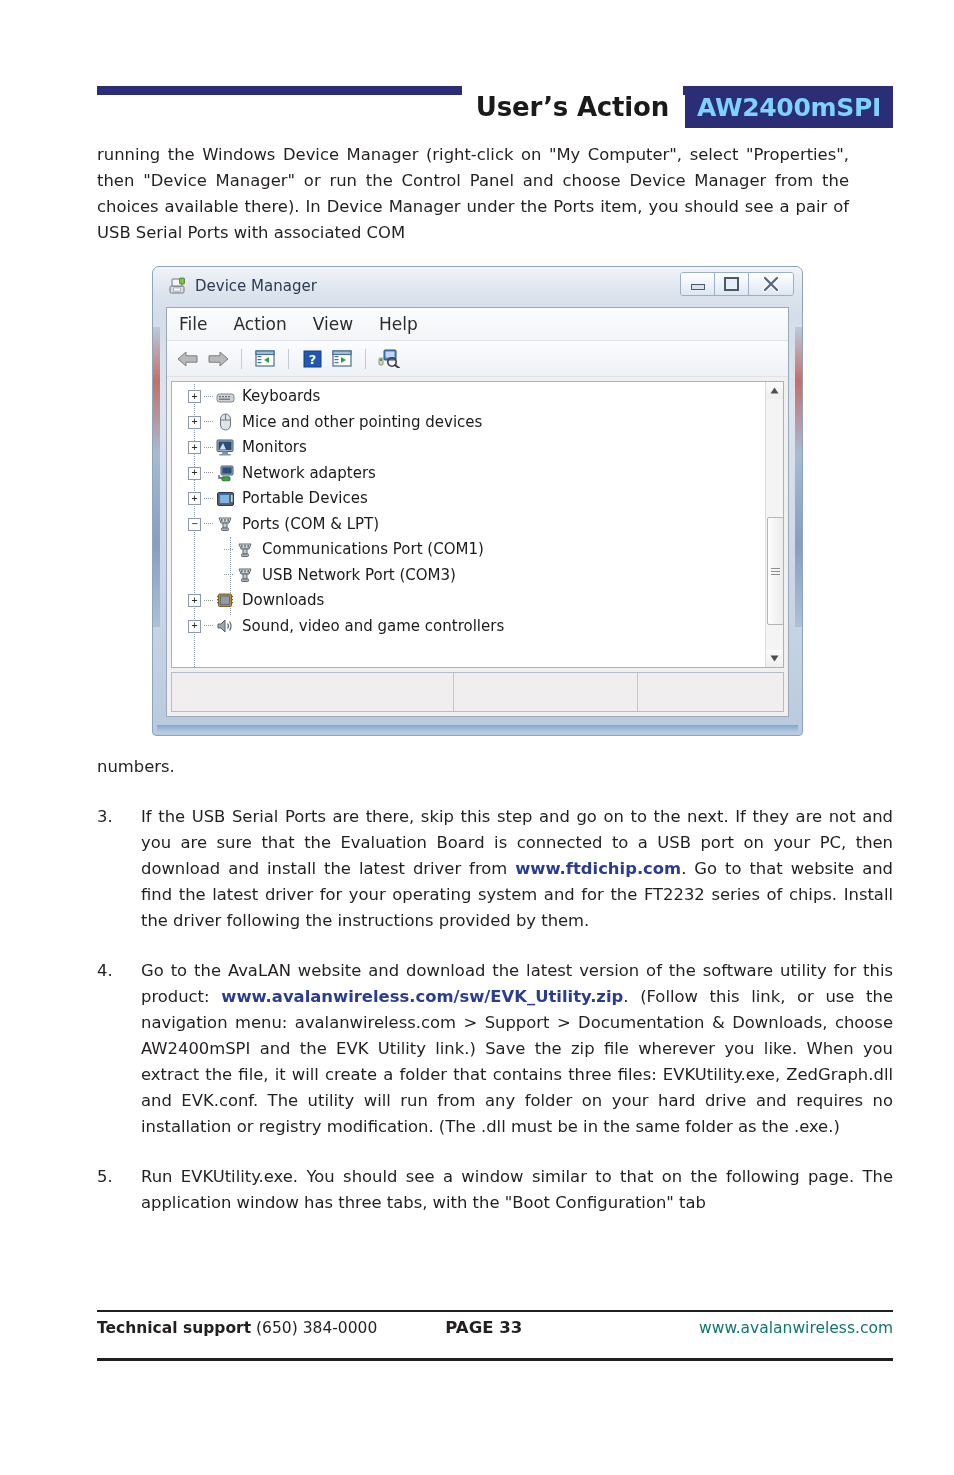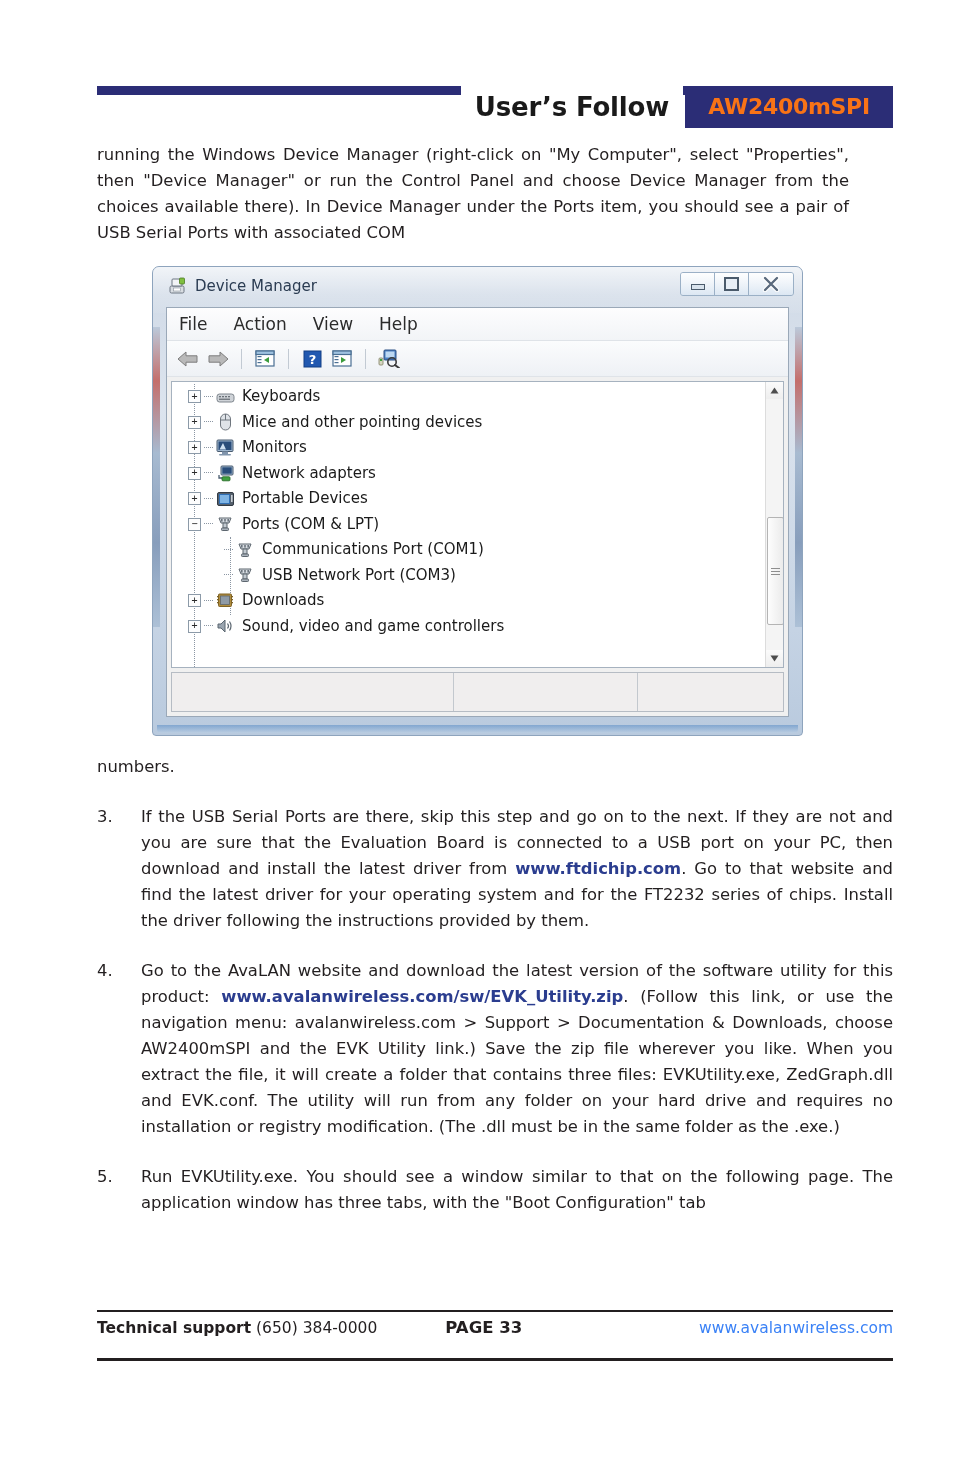--- a/index.html
+++ b/index.html
@@ -61,22 +61,22 @@
     width: 208px;
     height: 42px;
     background: #2b2d76;
     display: flex;
     align-items: center;
     justify-content: center;
   }
   .header-model-box span {
     font-family: "DejaVu Sans", sans-serif;
     font-weight: bold;
-    font-size: 22px;
-    color: #f97316;
+    font-size: 25px;
+    color: #7dd3fc;
     letter-spacing: -0.3px;
     white-space: nowrap;
     line-height: 1;
   }
 
   
   .content {
     position: absolute;
     left: 97px;
     top: 142px;
@@ -444,32 +444,32 @@
     font-family: "DejaVu Sans", sans-serif;
     font-size: 16.5px;
     font-weight: bold;
     color: #231f20;
     margin-left: 68px;
     white-space: nowrap;
   }
   .footer-right {
     font-family: "DejaVu Sans", sans-serif;
     font-size: 15.5px;
-    color: #3b82f6;
+    color: #0f766e;
     margin-left: auto;
     white-space: nowrap;
   }
 </style>
 </head>
 <body>
 
 <div class="page-header">
   <div class="header-rule"></div>
   <div class="header-title-box">
-    <span>User’s Follow</span>
+    <span>User’s Action</span>
   </div>
   <div class="header-model-box">
     <span>AW2400mSPI</span>
   </div>
 </div>
 
 <div class="content">
 
   <p class="para intro-para">running the Windows Device Manager (right-click on "My Computer", select "Properties", then "Device Manager" or run the Control Panel and choose Device Manager from the choices available there). In Device Manager under the Ports item, you should see a pair of USB Serial Ports with associated COM</p>
 

